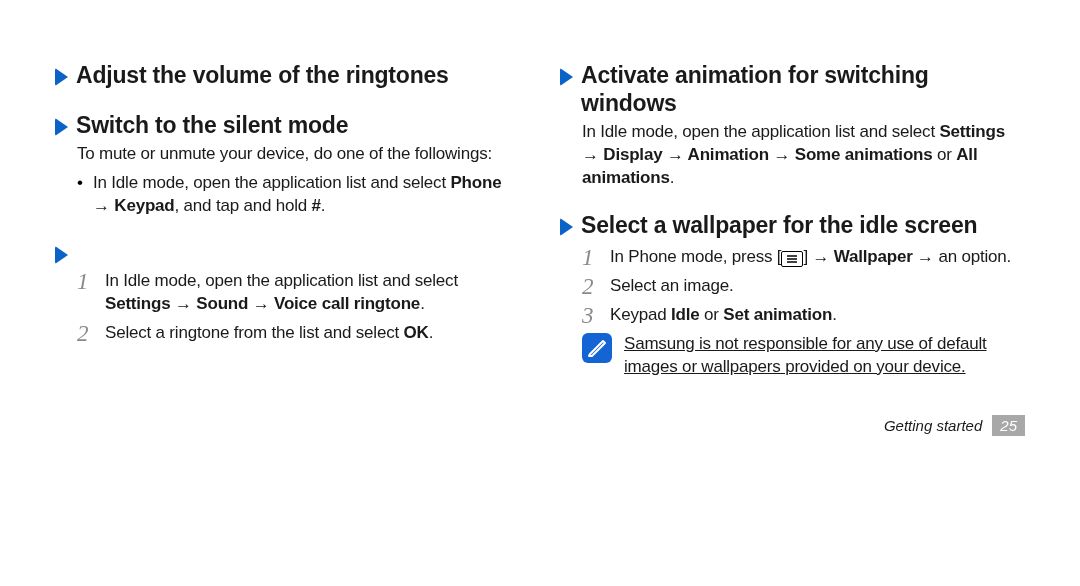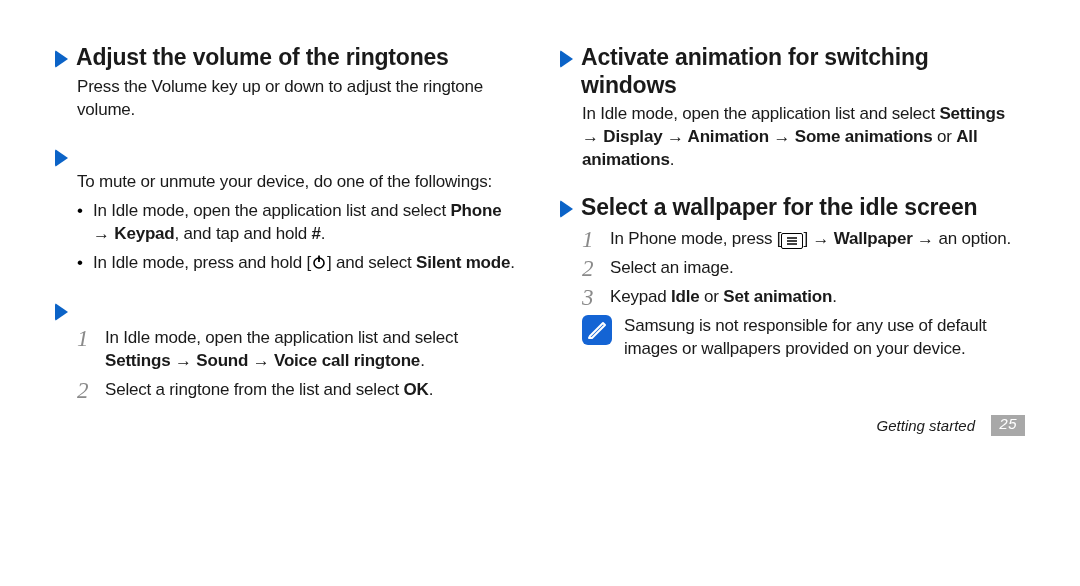--- a/index.html
+++ b/index.html
@@ -1,73 +1,65 @@
 <!DOCTYPE html>
 <html><head>
 <meta charset="utf-8">
 <style>
   * { margin: 0; padding: 0; box-sizing: border-box; }
   html, body { width: 1080px; height: 586px; background: #fff; font-family: "Segoe UI", "Helvetica Neue", Arial, sans-serif; color: #1a1a1a; }
-  .page { width: 1080px; height: 456px; position: relative; display: flex; padding: 44px 55px 30px 55px; gap: 40px; }
+  .page { width: 1080px; height: 456px; position: relative; display: flex; padding: 62px 55px 30px 55px; gap: 40px; }
   .col { flex: 1; }
   .section { margin-bottom: 22px; }
   .h-chevron { display: flex; align-items: flex-start; gap: 8px; margin-bottom: 4px; }
   .chevron { width: 0; height: 0; border-top: 9px solid transparent; border-bottom: 9px solid transparent; border-left: 13px solid #0b63c7; margin-top: 6px; flex-shrink: 0; border-radius: 2px; }
   .h-title { font-size: 23px; font-weight: 700; line-height: 1.2; letter-spacing: -0.2px; }
   .body-text { font-size: 17px; line-height: 1.35; letter-spacing: -0.2px; }
   .indent1 { padding-left: 22px; }
   .bullets { list-style: none; padding-left: 22px; margin-top: 6px; }
   .bullets li { position: relative; padding-left: 16px; margin-bottom: 6px; }
   .bullets li::before { content: "•"; position: absolute; left: 0; top: 0; font-size: 17px; color: #000; }
   .num-list { list-style: none; padding-left: 22px; margin-top: 6px; }
   .num-list li { display: flex; align-items: flex-start; gap: 10px; margin-bottom: 6px; }
   .num-glyph { font-family: Georgia, "Times New Roman", serif; font-style: italic; font-size: 23px; color: #8a8a8a; line-height: 1; min-width: 18px; }
-  .note-row { display: flex; align-items: flex-start; gap: 12px; padding-left: 22px; margin-top: 2px; }
+  .note-row { display: flex; align-items: flex-start; gap: 12px; padding-left: 22px; margin-top: 2px; text-decoration: underline; }
   .note-icon { width: 30px; height: 30px; background: #1464d4; border-radius: 6px; display: flex; align-items: center; justify-content: center; flex-shrink: 0; }
   .note-icon svg { width: 20px; height: 20px; }
   .inline-icon { display: inline-flex; vertical-align: -2px; }
   .inline-icon svg { width: 16px; height: 16px; }
   .menu-icon-frame { display: inline-block; border: 1px solid #000; border-radius: 2px; padding: 1px 3px; line-height: 0; vertical-align: -3px; }
   .menu-icon-frame svg { width: 14px; height: 12px; }
   b { font-weight: 700; }
-  .footer { position: absolute; bottom: 20px; right: 55px; display: flex; align-items: center; gap: 16px; }
+  .footer { position: absolute; bottom: 20px; right: 55px; display: flex; align-items: center; gap: 10px; }
   .footer-label { font-style: italic; font-size: 15px; color: #1a1a1a; }
-  .footer-page { background: #a8a8a8; color: #fff; font-size: 15px; padding: 2px 8px; font-style: italic; font-family: Liberation Mono, monospace; }
+  .footer-page { background: #a8a8a8; color: #fff; font-size: 15px; padding: 2px 8px; font-style: italic; }
 </style>
 </head>
 <body>
 
 <div class="page">
 
   <div class="col">
 
     <div class="section">
       <div class="h-chevron">
         <div class="chevron"></div>
         <div class="h-title">Adjust the volume of the ringtones</div>
       </div>
-      <div class="body-text indent1">Press the Volume key up or down to adjust the ringtone volume.</div>
     </div>
 
     <div class="section">
       <div class="h-chevron">
         <div class="chevron"></div>
+        <div class="h-title">Switch to the silent mode</div>
       </div>
       <div class="body-text indent1">To mute or unmute your device, do one of the followings:</div>
       <ul class="bullets body-text">
         <li>
           <span>In Idle mode, open the application list and select </span><b>Phone → Keypad</b><span>, and tap and hold </span><b>#</b><span>.</span>
-        </li>
-        <li>
-          <span>In Idle mode, press and hold [</span><span class="inline-icon">
-              <svg viewBox="0 0 16 16">
-                <circle cx="8" cy="9" r="5" fill="none" stroke="#000" stroke-width="1.6"></circle>
-                <line x1="8" y1="1.5" x2="8" y2="8" stroke="#000" stroke-width="1.8"></line>
-              </svg>
-            </span><span>] and select </span><b>Silent mode</b><span>.</span>
         </li>
       </ul>
     </div>
 
     <div class="section">
       <div class="h-chevron">
         <div class="chevron"></div>
       </div>
       <ol class="num-list body-text">
         <li>

